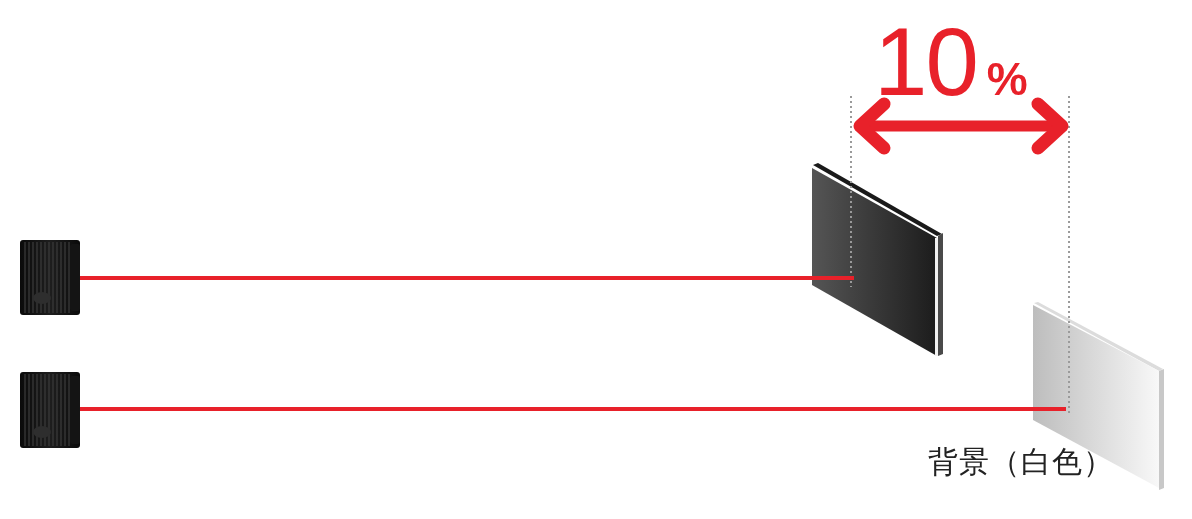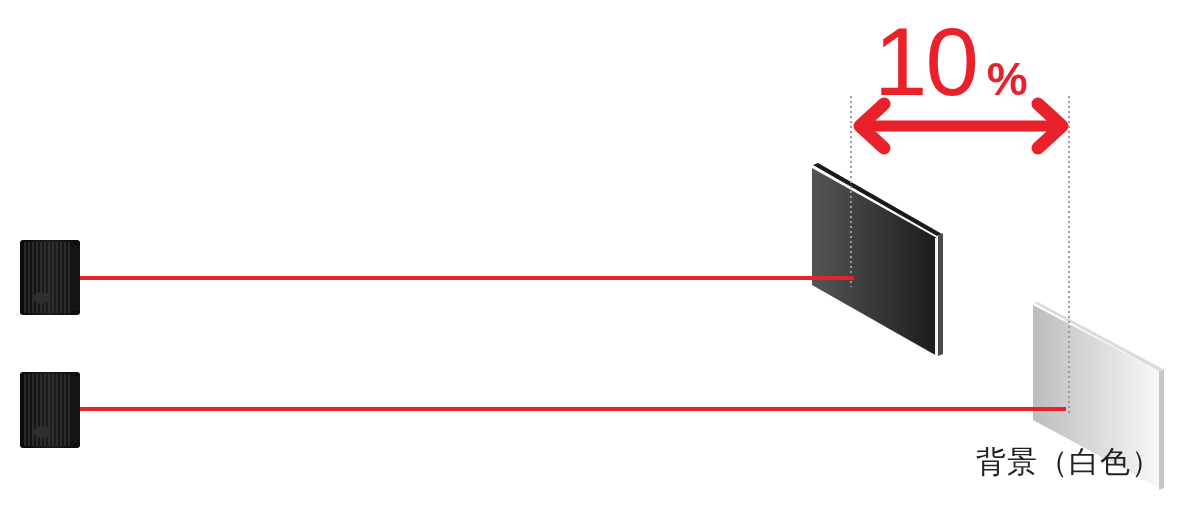--- a/index.html
+++ b/index.html
@@ -102,14 +102,14 @@
       <ellipse cx="22" cy="60" rx="9" ry="6" fill="#2e2e2e"></ellipse>
     </g>
   </svg>
 
   
   <div class="pct" style="left:874px; top:14px;">
     <span class="num">10</span><span class="sym">%</span>
   </div>
 
   
-  <div class="label" style="left:976px; top:442px;">背景（白色）</div>
+  <div class="label" style="left:928px; top:442px;">背景（白色）</div>
 </div>
 
 </body></html>

